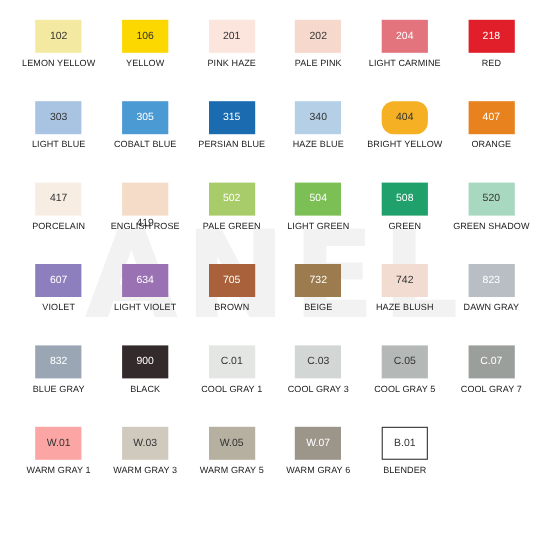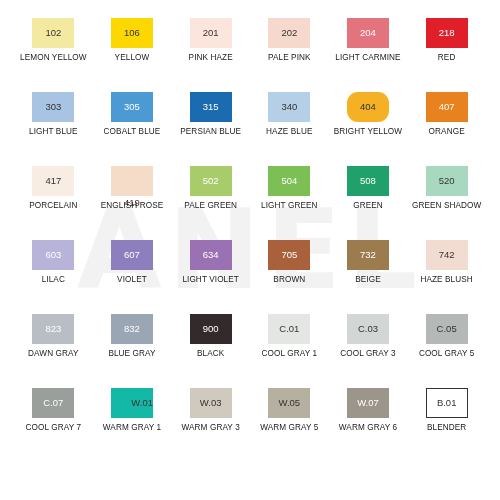--- a/index.html
+++ b/index.html
@@ -188,26 +188,20 @@
       </div>
       <div class="label">GREEN</div>
     </div>
     <div class="cell">
       <div class="swatch" style="background: rgb(169, 216, 192);">
         <span class="code" style="color: rgb(51, 51, 51);">520</span>
       </div>
       <div class="label">GREEN SHADOW</div>
     </div>
     <div class="cell">
-      <div class="swatch" style="background: rgb(184, 179, 216);">
-        <span class="code" style="color: rgb(255, 255, 255);">603</span>
-      </div>
-      <div class="label">LILAC</div>
-    </div>
-    <div class="cell">
       <div class="swatch" style="background: rgb(141, 127, 189);">
         <span class="code" style="color: rgb(255, 255, 255);">607</span>
       </div>
       <div class="label">VIOLET</div>
     </div>
     <div class="cell">
       <div class="swatch" style="background: rgb(154, 114, 179);">
         <span class="code" style="color: rgb(255, 255, 255);">634</span>
       </div>
       <div class="label">LIGHT VIOLET</div>
@@ -266,21 +260,21 @@
       </div>
       <div class="label">COOL GRAY 5</div>
     </div>
     <div class="cell">
       <div class="swatch" style="background: rgb(154, 159, 156);">
         <span class="code" style="color: rgb(255, 255, 255);">C.07</span>
       </div>
       <div class="label">COOL GRAY 7</div>
     </div>
     <div class="cell">
-      <div class="swatch" style="background: #14b8a6; justify-content: flex-end;">
+      <div class="swatch" style="background: #fca5a5;">
         <span class="code" style="color: rgb(51, 51, 51);">W.01</span>
       </div>
       <div class="label">WARM GRAY 1</div>
     </div>
     <div class="cell">
       <div class="swatch" style="background: rgb(207, 202, 189);">
         <span class="code" style="color: rgb(51, 51, 51);">W.03</span>
       </div>
       <div class="label">WARM GRAY 3</div>
     </div>

